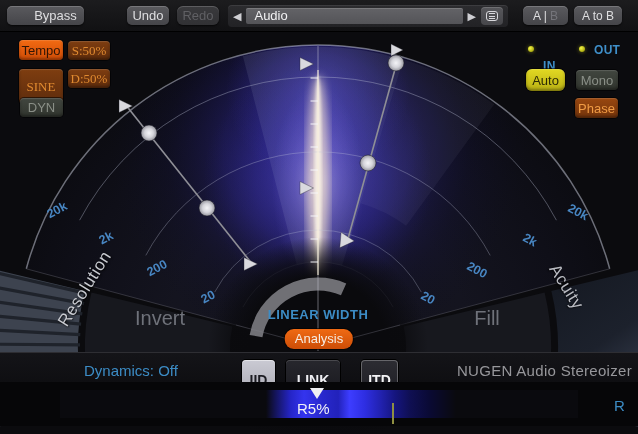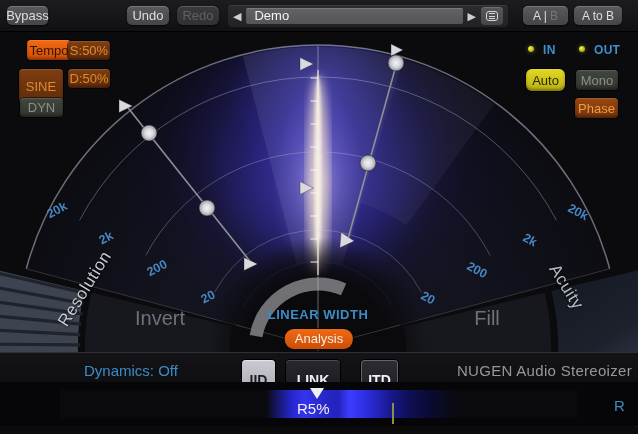--- a/index.html
+++ b/index.html
@@ -24,22 +24,22 @@
           display:flex;align-items:center;justify-content:center;
           box-shadow:inset 0 1px 0 rgba(255,255,255,.15);}
   .menu-icon{width:12px;height:10px;border:1px solid #d8d8dc;border-radius:3px;display:flex;
           flex-direction:column;justify-content:space-evenly;padding:0 2px;box-sizing:border-box;}
   .menu-icon i{display:block;height:1px;background:#d8d8dc;}
   .ab-dim{color:#74747a;}
   
   .sbtn{position:absolute;border-radius:4px;display:flex;align-items:center;justify-content:center;
         font-size:13px;box-shadow:inset 0 1px 1px rgba(255,255,255,.14),
         inset 0 -2px 3px rgba(0,0,0,.35),0 0 0 1px rgba(0,0,0,.55);}
-  .b-tempo{background:linear-gradient(#f26a12,#d24d07);color:#321605;margin-left:8px;}
-  .b-odim{background:linear-gradient(#7e3d10,#5e2c0c);color:#e08a30;}
+  .b-tempo{background:linear-gradient(#f26a12,#d24d07);color:#321605;}
+  .b-odim{background:linear-gradient(#7e3d10,#5e2c0c);color:#e08a30;font-family:Liberation Serif, serif;}
   .b-dyn{background:linear-gradient(#41463f,#31352e);color:#8a8f87;}
   .b-auto{background:linear-gradient(#e2d922,#b9b014);color:#2c2a06;}
   .b-phase{background:linear-gradient(#99470f,#73340c);color:#f09b44;}
   .led{position:absolute;width:6px;height:6px;border-radius:50%;
        background:radial-gradient(circle at 35% 35%,#f5f546,#a6a60e 75%);
        box-shadow:0 0 4px rgba(220,220,40,.45);}
   .led-label{position:absolute;font-size:12px;font-weight:bold;color:#3f8fc9;letter-spacing:.3px;}
   
   .freq{position:absolute;font-size:12.5px;font-weight:600;color:#4886c2;white-space:nowrap;
         transform:translate(-50%,-50%) rotate(-28deg);}
@@ -222,26 +222,26 @@
     </g>
     <g fill="url(#handleg)" stroke="rgba(20,20,30,0.5)" stroke-width="1">
       <circle cx="149" cy="133" r="8"></circle>
       <circle cx="207" cy="208" r="8"></circle>
       <circle cx="396" cy="63" r="8"></circle>
       <circle cx="368" cy="163" r="8"></circle>
     </g>
   </svg>
 
   <div class="topbar">
-    <div class="tbtn" style="left:7px;width:41px;">Bypass</div>
+    <div class="tbtn" style="left:7px;width:57px;padding-left:20px;">Bypass</div>
     <div class="tbtn" style="left:127px;width:42px;">Undo</div>
     <div class="tbtn disabled" style="left:177px;width:42px;">Redo</div>
     <div class="preset">
       <span class="arrow">◀</span>
-      <div class="preset-field">Demo</div>
+      <div class="preset-field">Audio</div>
       <span class="arrow">▶</span>
       <div class="menu-btn">
         <div class="menu-icon">
             <i></i>
             <i></i>
             <i></i>
           </div>
       </div>
     </div>
     <div class="tbtn" style="left:523px;width:45px;gap:3px;font-size:12px;">
@@ -251,21 +251,21 @@
     <div class="tbtn" style="left:574px;width:48px;font-size:12px;">A to B</div>
   </div>
 
   <div class="sbtn b-tempo" style="left:19px;top:40px;width:44px;height:20px;">Tempo</div>
   <div class="sbtn b-odim" style="left:68px;top:41px;width:42px;height:19px;">S:50%</div>
   <div class="sbtn b-odim" style="left:19px;top:69px;width:44px;height:35px;">SINE</div>
   <div class="sbtn b-odim" style="left:68px;top:69px;width:42px;height:19px;">D:50%</div>
   <div class="sbtn b-dyn" style="left:20px;top:98px;width:43px;height:19px;">DYN</div>
 
   <div class="led" style="left:528px;top:46px;"></div>
-  <div class="led-label" style="left:543px;top:43px;">IN</div>
+  <div class="led-label" style="left:543px;top:59px;">IN</div>
   <div class="led" style="left:579px;top:46px;"></div>
   <div class="led-label" style="left:594px;top:43px;">OUT</div>
   <div class="sbtn b-auto" style="left:526px;top:69px;width:39px;height:22px;border-radius:6px;">Auto</div>
   <div class="sbtn b-dyn" style="left:576px;top:70px;width:42px;height:20px;">Mono</div>
   <div class="sbtn b-phase" style="left:575px;top:98px;width:43px;height:20px;">Phase</div>
 
   <div class="freq" style="left:57px;top:210px;">20k</div>
   <div class="freq" style="left:106px;top:238px;">2k</div>
   <div class="freq" style="left:157px;top:268px;">200</div>
   <div class="freq" style="left:208px;top:297px;">20</div>

